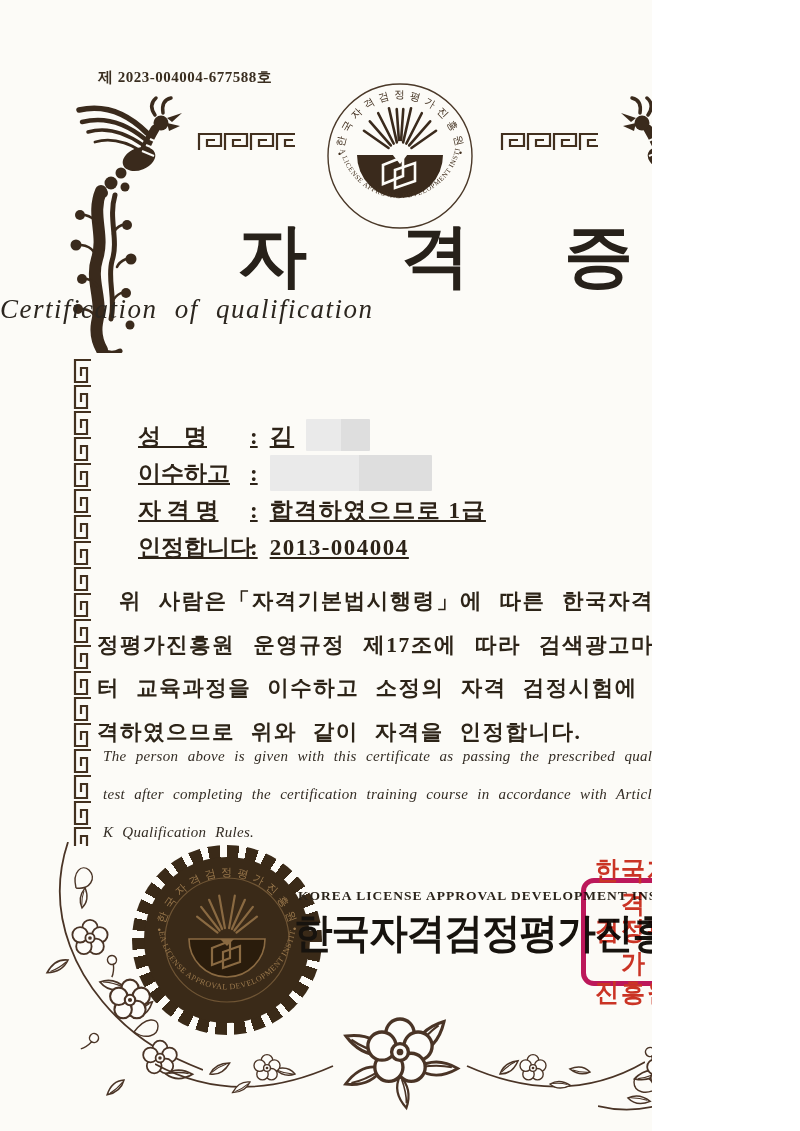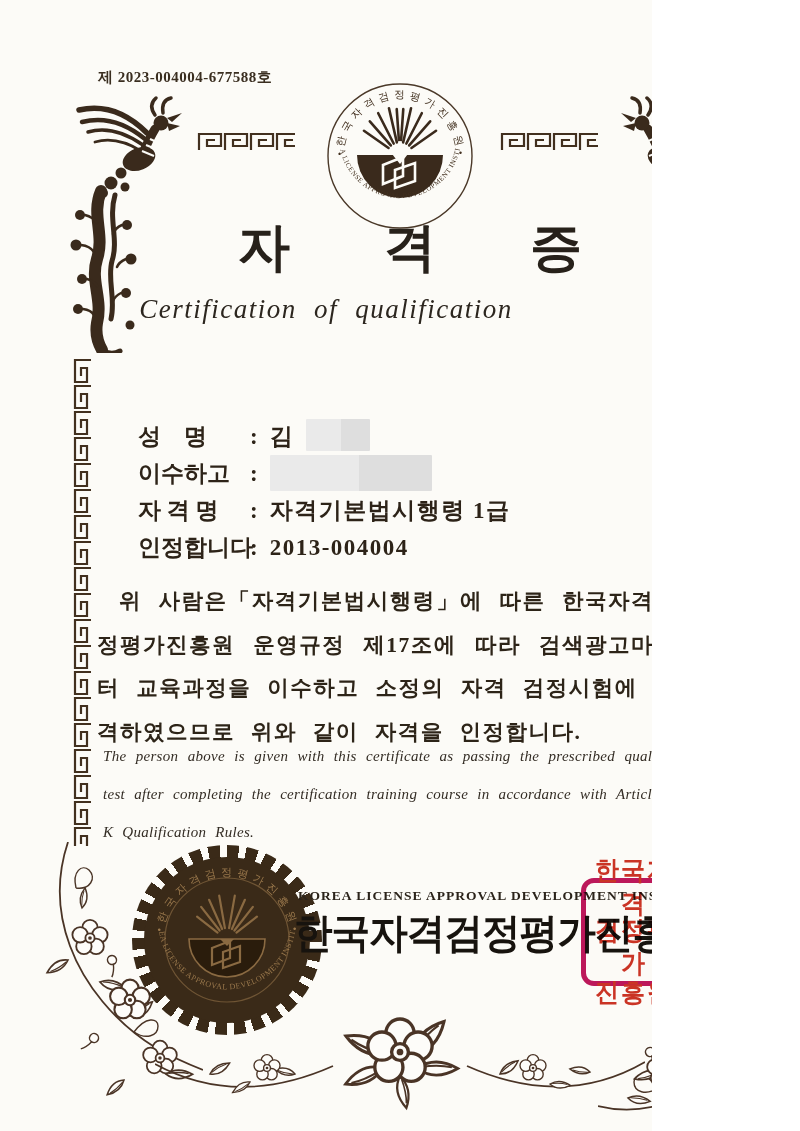--- a/index.html
+++ b/index.html
@@ -12,31 +12,31 @@
   .abs{position:absolute;}
   
   .doc-number{left:98px; top:68px; font-size:15px; font-weight:bold; letter-spacing:.5px; color:#3a2e20;}
   
   .strip{height:24px; width:98px;}
   .rail{width:24px;}
   
   .top-seal{left:324px; top:80px;}
   
   .title-ko{
-    left:238px; top:222px; font-size:52px; font-weight:bold; color:#27211a;
+    left:238px; top:222px; font-size:69px; font-weight:bold; color:#27211a;
     letter-spacing:94px; white-space:nowrap; line-height:1;
     font-family:"Liberation Serif","DejaVu Serif",serif;
   }
   .title-en{
-    left:0; right:0; top:294px; text-align:center; font-style:italic;
+    left:0; right:0; top:294px; text-align:left; font-style:italic;
     font-size:27px; color:#2c261f; letter-spacing:1.5px; word-spacing:9px;
   }
   
   .fields{left:138px; top:418px;}
-  .field-row{height:37px; display:flex; align-items:center; font-size:23px; font-weight:bold; color:#2d2318;}
+  .field-row{height:37px; display:flex; align-items:center; font-size:23px; font-weight:bold; color:#2d2318;text-decoration:underline;}
   .field-label{display:inline-block; width:110px; white-space:pre;}
   .field-colon{margin:0 12px 0 2px;}
   .field-value{letter-spacing:1.5px;}
   .redact{display:inline-block; background:linear-gradient(90deg,#eaeaea 0 55%,#dedede 55% 100%); border-radius:1px;}
   .redact-name{width:64px; height:32px; margin-left:12px; transform:translateY(-2px);}
   .redact-birth{width:162px; height:36px; transform:translateY(-1px);}
   
   .body-ko{
     left:97px; top:580px; width:580px; font-size:21.5px; line-height:43.5px;
     font-weight:bold; color:#2d2418; letter-spacing:1.5px; word-spacing:9px;
@@ -276,21 +276,21 @@
       <span class="redact redact-name"></span>
     </div>
     <div class="field-row">
       <span class="field-label">이수하고</span>
       <span class="field-colon">:</span>
       <span class="redact redact-birth"></span>
     </div>
     <div class="field-row">
       <span class="field-label">자 격 명</span>
       <span class="field-colon">:</span>
-      <span class="field-value">자격기본법시행령 1급</span>
+      <span class="field-value">합격하였으므로 1급</span>
     </div>
     <div class="field-row">
       <span class="field-label">인정합니다</span>
       <span class="field-colon">:</span>
       <span class="field-value">2013-004004</span>
     </div>
   </div>
 
   <div class="abs body-ko">위 사람은「자격기본법시행령」에 따른 한국자격검정평가진흥원 운영규정 제17조에 따라 검색광고마케터 교육과정을 이수하고 소정의 자격 검정시험에 합격하였으므로 위와 같이 자격을 인정합니다.</div>
   <div class="abs body-en">The person above is given with this certificate as passing the prescribed qualification test after completing the certification training course in accordance with Article 17 of K Qualification Rules.</div>

